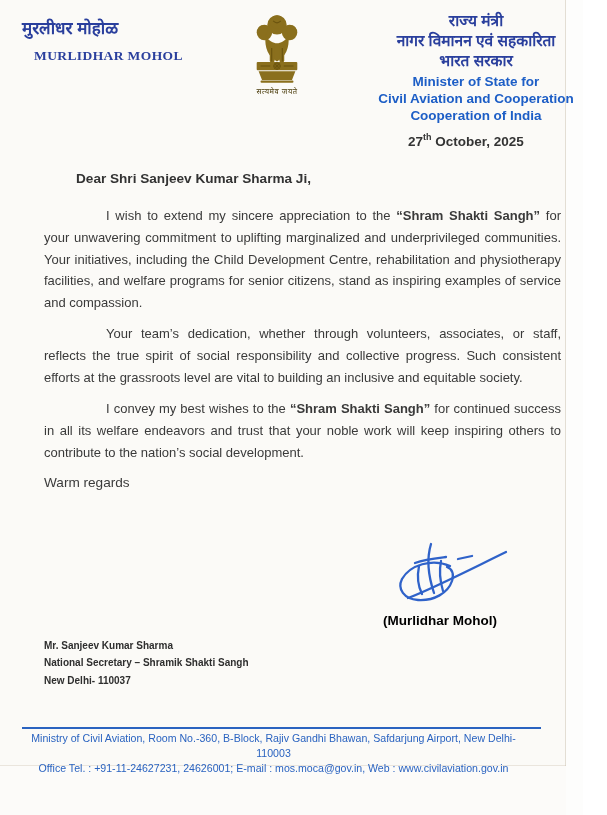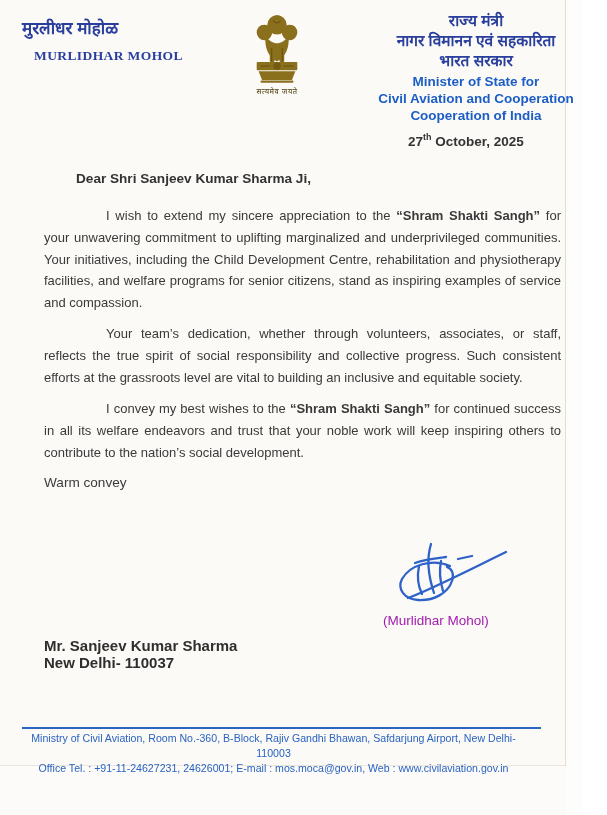--- a/index.html
+++ b/index.html
@@ -36,23 +36,23 @@
 
   
   .salutation{position:absolute;left:44px;top:171px;width:517px;font-size:13.6px;font-weight:700;color:#333;padding-left:32px;}
   .para{position:absolute;left:44px;width:517px;font-size:13px;line-height:21.8px;text-align:justify;text-indent:62px;margin:0;}
   .p1{top:205px;}
   .p2{top:323px;}
   .p3{top:398px;}
   .closing{position:absolute;left:44px;top:475px;font-size:13.6px;}
 
   .signature{position:absolute;left:392px;top:541px;}
-  .signer{position:absolute;left:383px;top:613px;font-size:13.5px;font-weight:400;color:#a21caf;}
+  .signer{position:absolute;left:383px;top:613px;font-size:13.5px;font-weight:700;color:#000000;}
 
-  .recipient{position:absolute;left:44px;top:637px;font-size:15px;font-weight:700;color:#2e2e2e;line-height:17.4px;}
+  .recipient{position:absolute;left:44px;top:637px;font-size:10px;font-weight:700;color:#2e2e2e;line-height:17.4px;}
 
   
   .footer-rule{position:absolute;left:22px;top:727px;width:519px;height:2px;background:var(--c-footer_blue,#2a63c0);}
   .footer-text{position:absolute;left:22px;top:731px;width:503px;text-align:center;font-size:10.6px;line-height:15.2px;color:var(--c-footer_blue,#2a63c0);}
 </style>
 </head>
 <body>
 
 <div class="page">
 
@@ -107,39 +107,40 @@
       <p class="en">Cooperation of India</p>
     </div>
   </div>
 
   <div class="date"><span>27</span><sup>th</sup><span> October, 2025</span></div>
 
   <div class="salutation">Dear Shri Sanjeev Kumar Sharma Ji,</div>
   <p class="para p1"><span>I wish to extend my sincere appreciation to the </span><span style="font-weight: 700;">“Shram Shakti Sangh”</span><span> for your unwavering commitment to uplifting marginalized and underprivileged communities. Your initiatives, including the Child Development Centre, rehabilitation and physiotherapy facilities, and welfare programs for senior citizens, stand as inspiring examples of service and compassion.</span></p>
   <p class="para p2"><span>Your team’s dedication, whether through volunteers, associates, or staff, reflects the true spirit of social responsibility and collective progress. Such consistent efforts at the grassroots level are vital to building an inclusive and equitable society.</span></p>
   <p class="para p3"><span>I convey my best wishes to the </span><span style="font-weight: 700;">“Shram Shakti Sangh”</span><span> for continued success in all its welfare endeavors and trust that your noble work will keep inspiring others to contribute to the nation’s social development.</span></p>
-  <div class="closing">Warm convey</div>
+  <div class="closing">Warm regards</div>
 
   <div class="signature">
     <svg width="140" height="78" viewBox="0 0 140 78">
       <g fill="none" stroke="var(--c-ink_blue,#2f62c9)" stroke-width="2.3" stroke-linecap="round">
         <path d="M58,25 C40,17 18,24 10,38 C5,48 12,58 26,59 C42,60 56,52 60,40 C62,33 60,28 55,26"></path>
         <path d="M39,3 C35,16 36,34 42,52"></path>
         <path d="M27,25 C25,35 26,45 30,53"></path>
         <path d="M49,20 C47,30 48,40 51,50"></path>
         <path d="M23,22 C33,18 45,17 54,16"></path>
         <path d="M16,57 C40,48 75,30 114,11"></path>
         <path d="M66,18 L80,15"></path>
       </g>
     </svg>
   </div>
   <div class="signer">(Murlidhar Mohol)</div>
 
   <div class="recipient">
     <div>Mr. Sanjeev Kumar Sharma</div>
+    <div>National Secretary – Shramik Shakti Sangh</div>
     <div>New Delhi- 110037</div>
   </div>
 
   <div class="footer-rule"></div>
   <div class="footer-text">
     <div>Ministry of Civil Aviation, Room No.-360, B-Block, Rajiv Gandhi Bhawan, Safdarjung Airport, New Delhi-110003</div>
     <div>Office Tel. : +91-11-24627231, 24626001; E-mail : mos.moca@gov.in, Web : www.civilaviation.gov.in</div>
   </div>
 
 </div>

